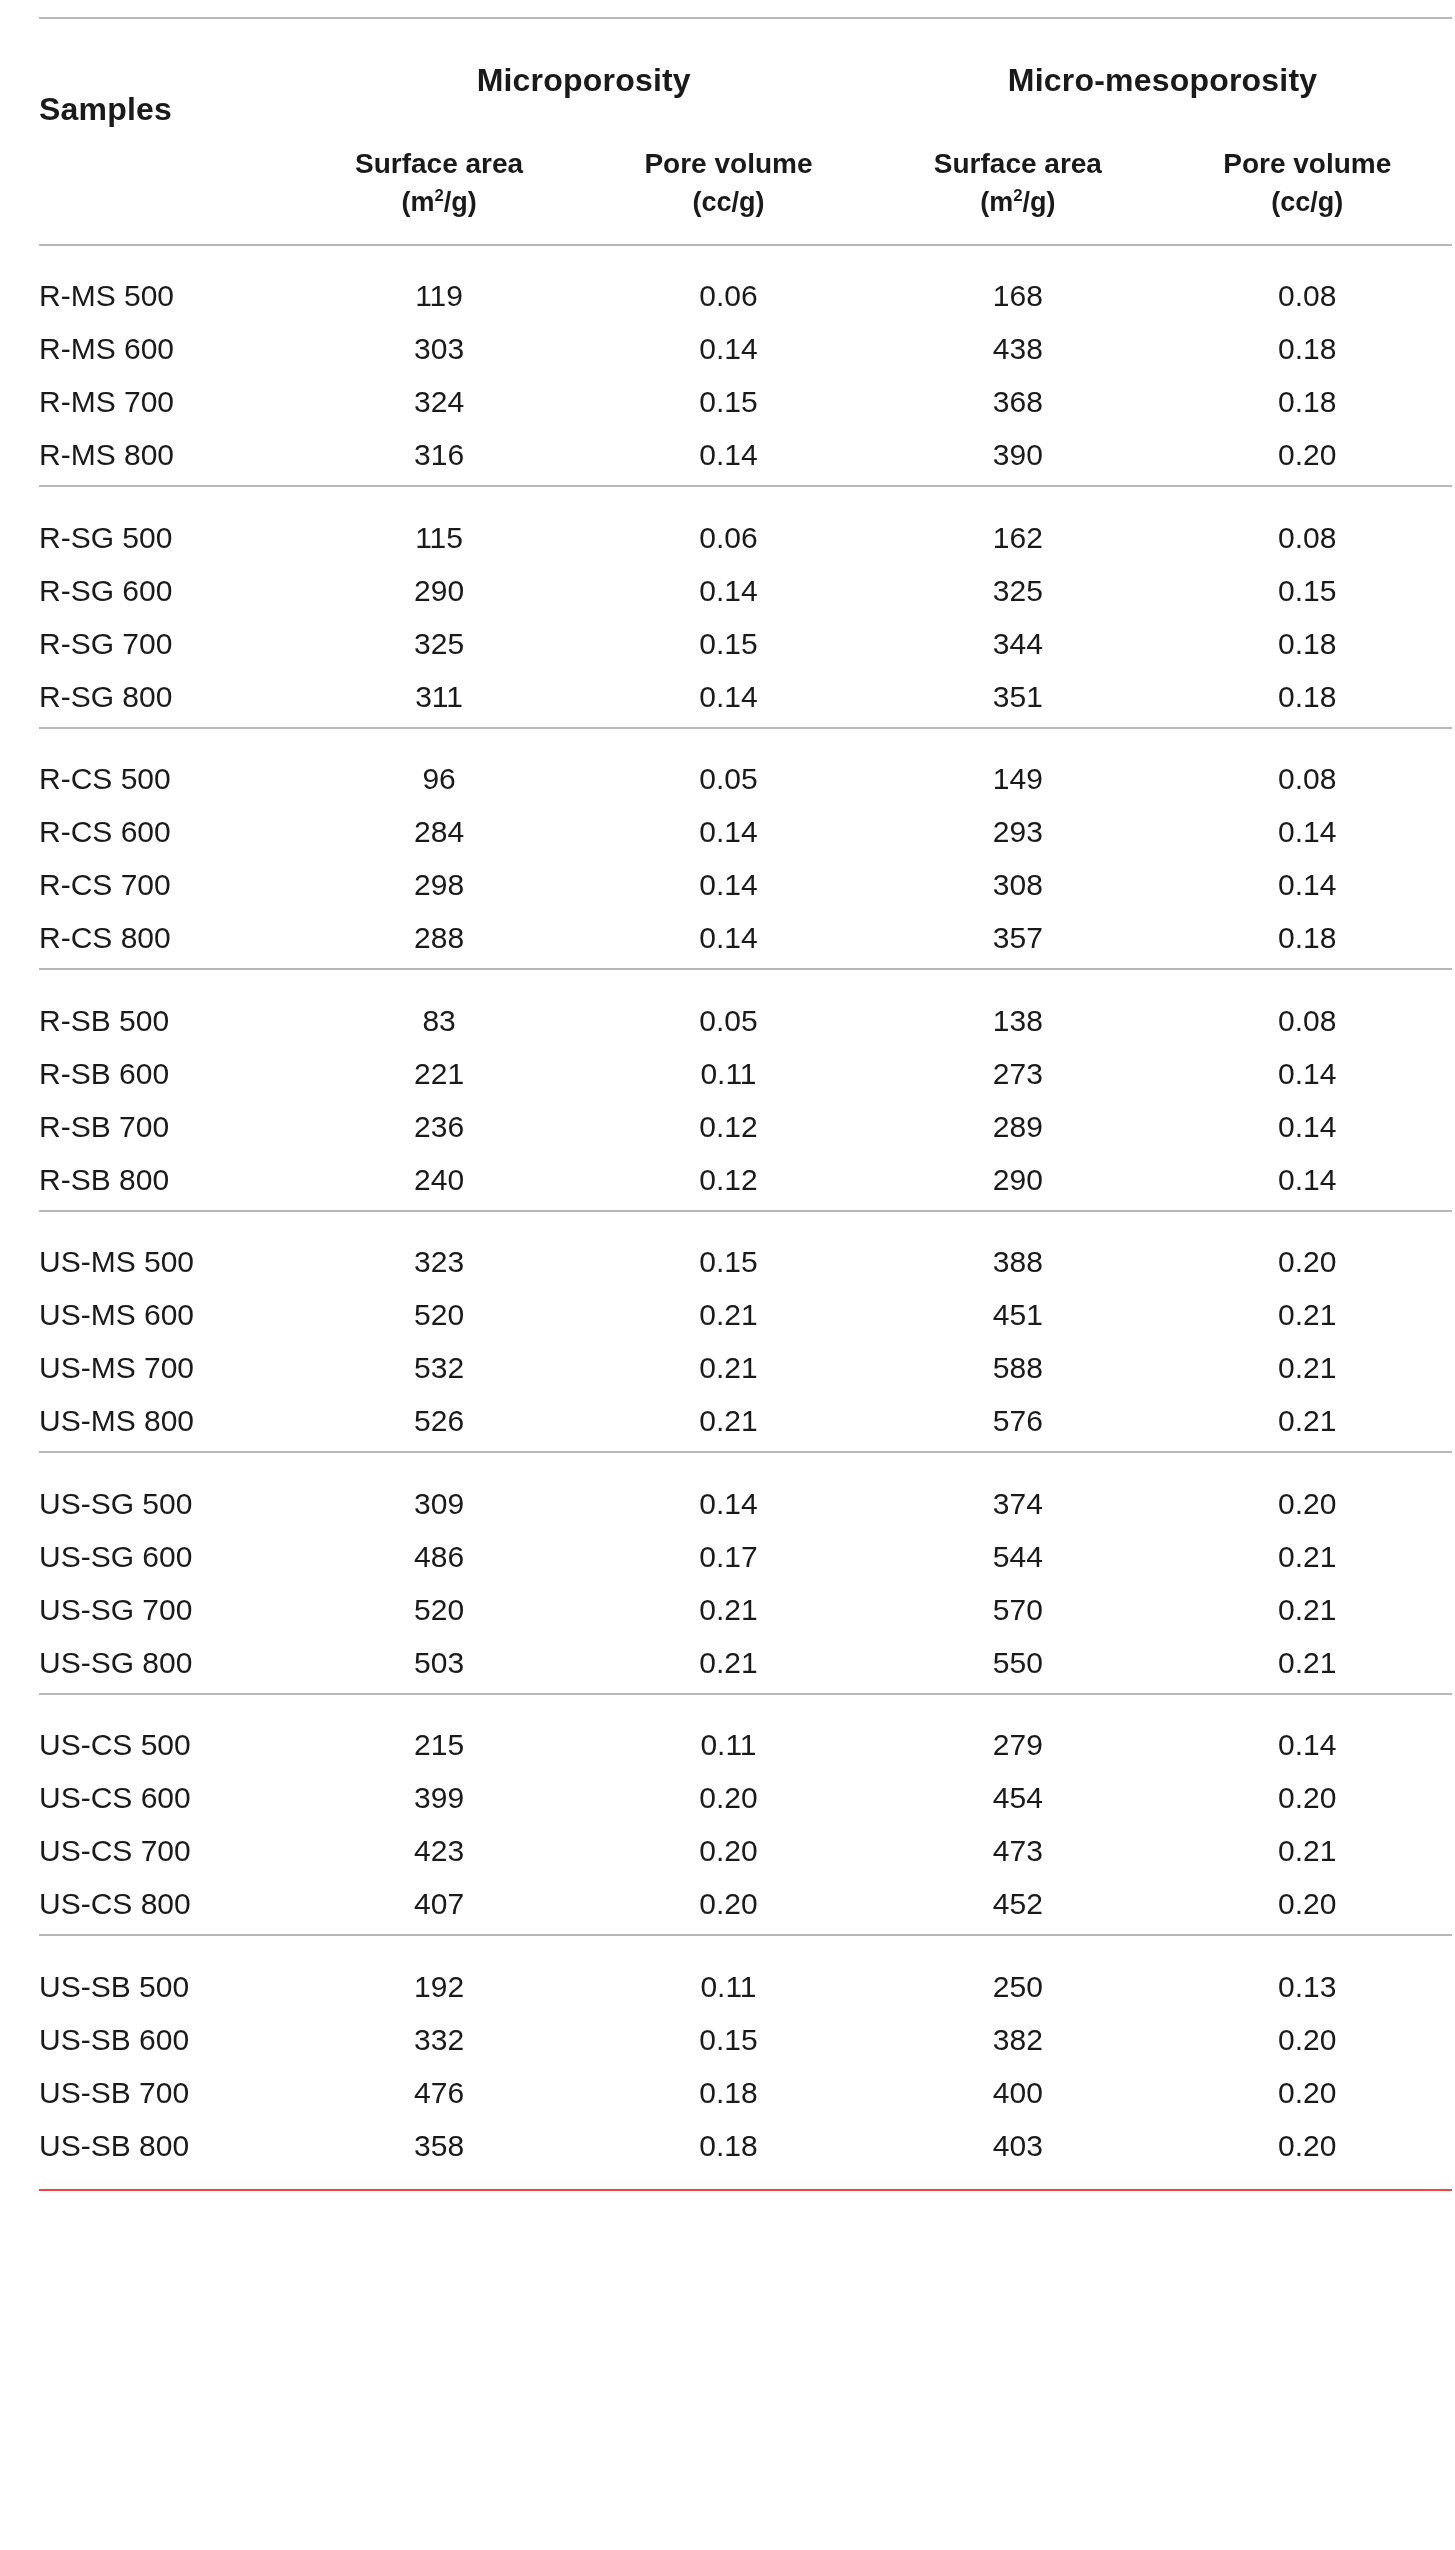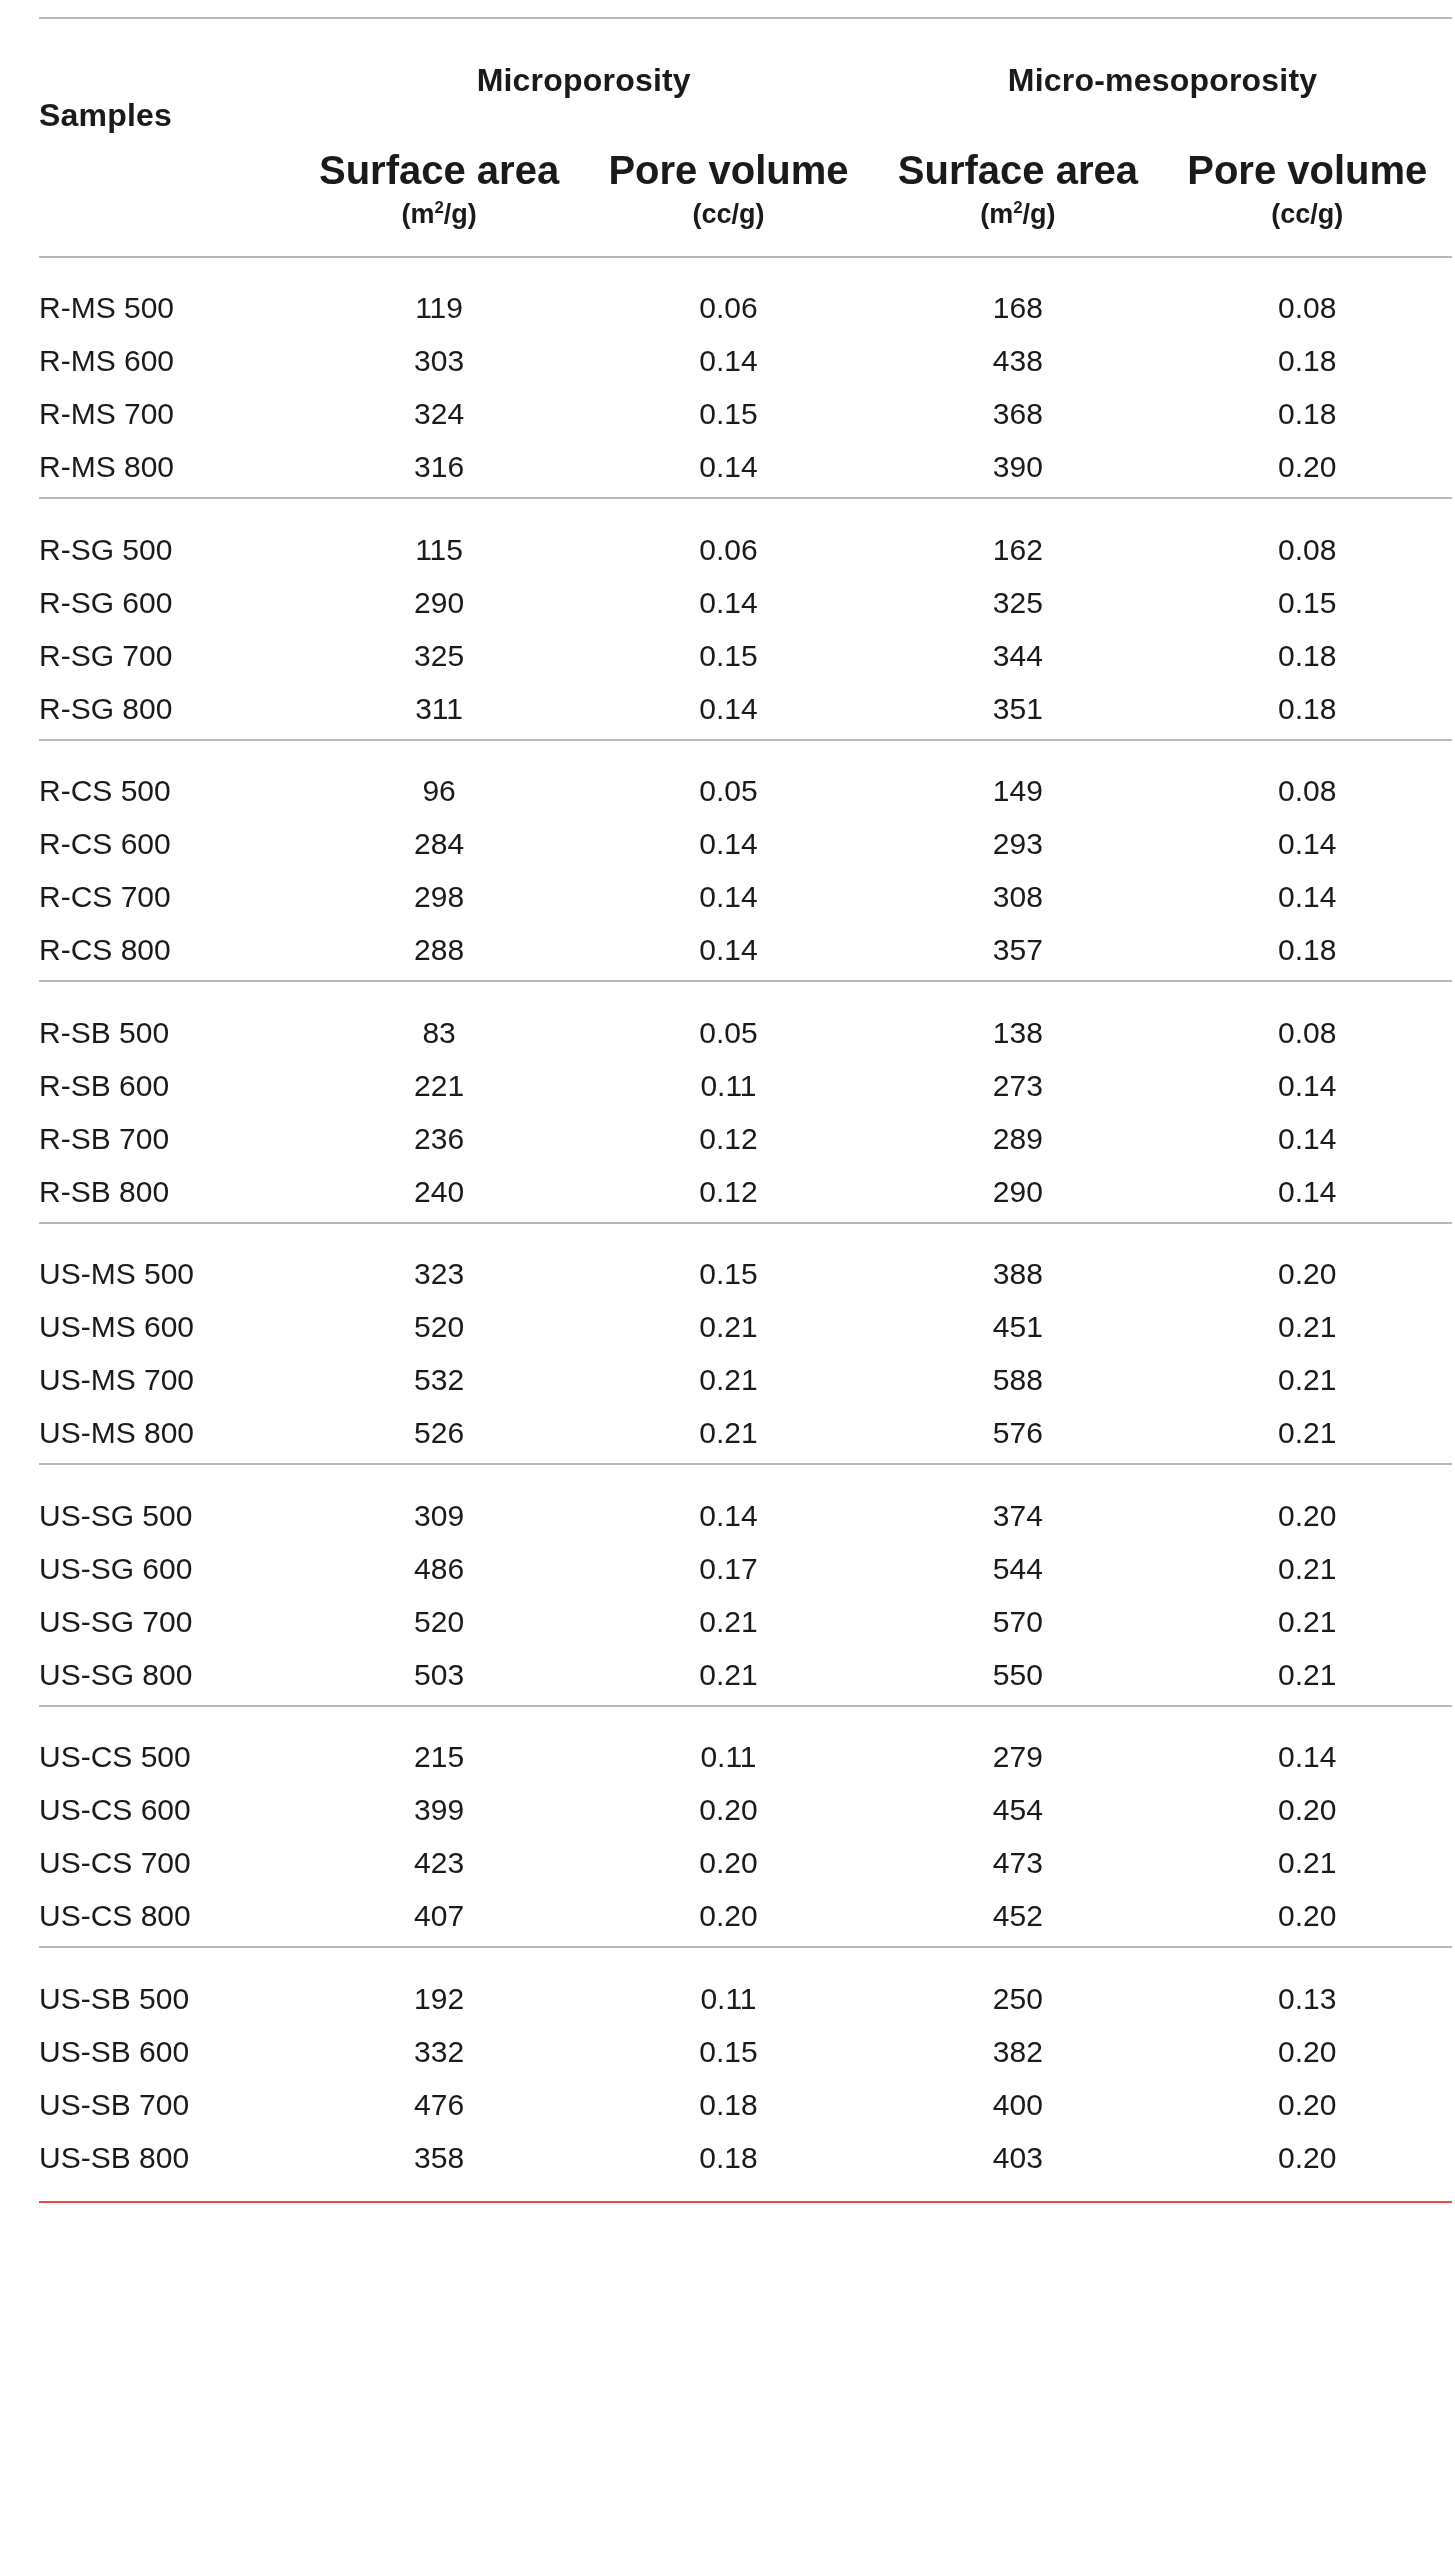--- a/index.html
+++ b/index.html
@@ -68,21 +68,21 @@
 
   tr.head-rule > td {
     height: 5.1px;
     padding: 0;
   }
   td.rule-span {
     border-bottom: 2px solid #b8b8b8;
   }
 
   tr.head-sub > th {
-    font-size: 40px;
+    font-size: 28px;
     font-weight: bold;
     text-align: center;
     padding-top: 22.4px;
     padding-bottom: 3.1px;
     line-height: 1.0;
   }
   tr.head-units > th {
     font-size: 27px;
     font-weight: bold;
     text-align: center;

